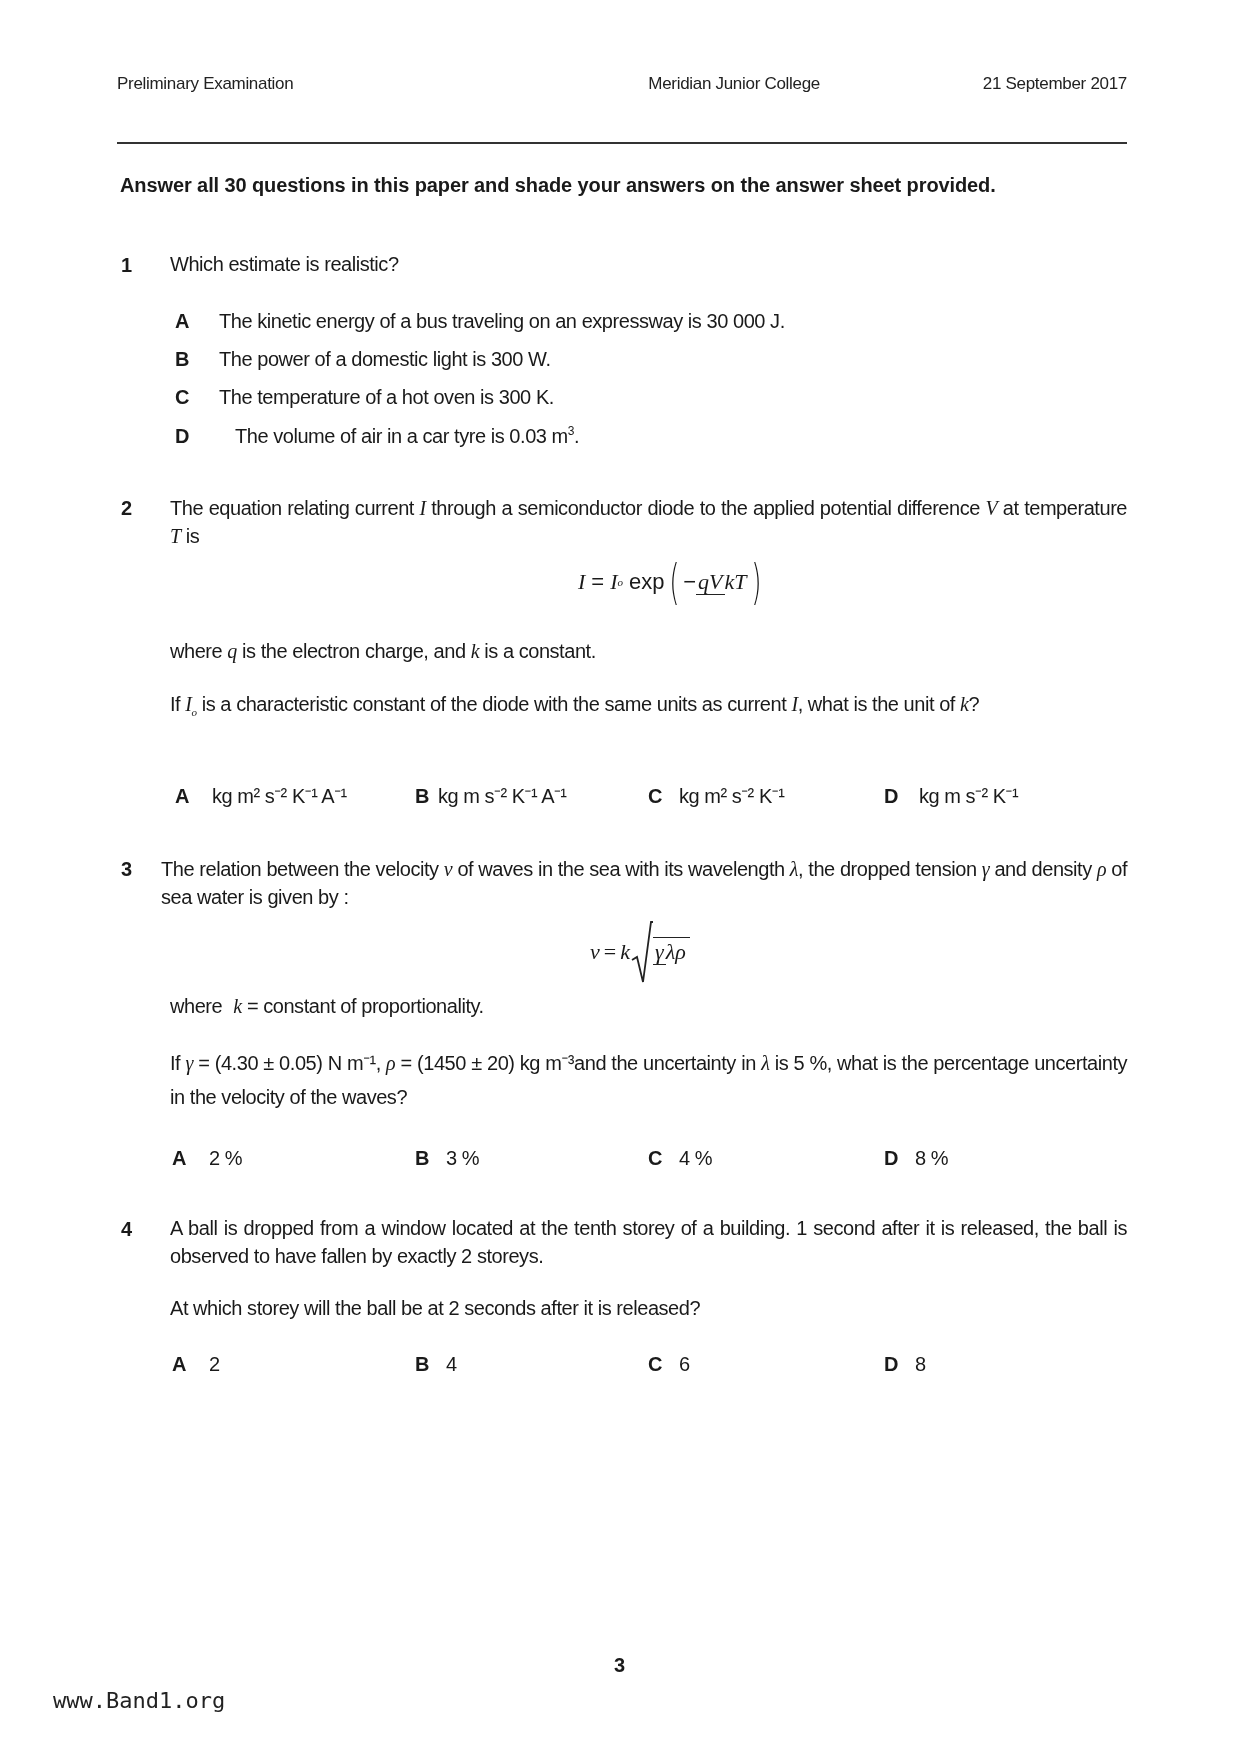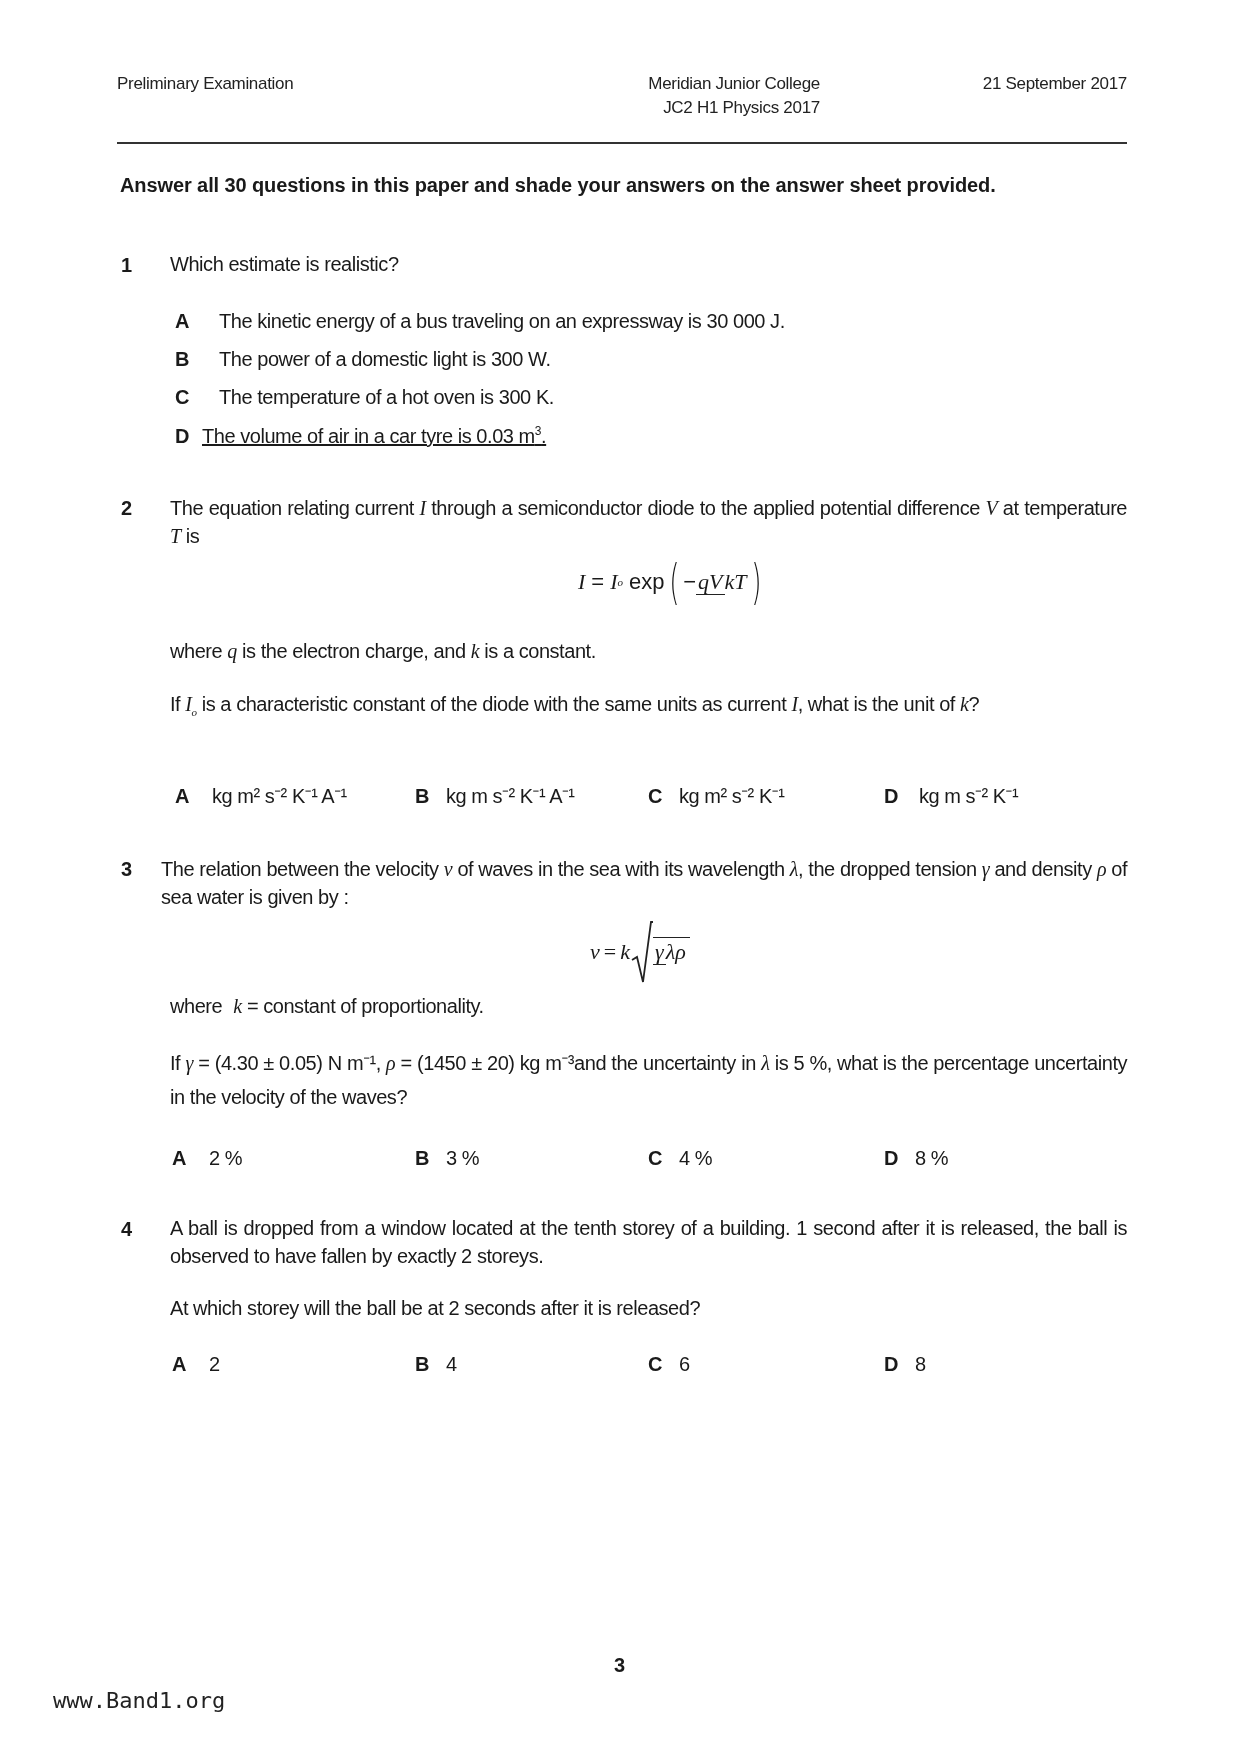--- a/index.html
+++ b/index.html
@@ -25,21 +25,20 @@
   .paren { font-size: 48px; font-weight: 100; transform: scaleX(0.55); display: inline-block; vertical-align: middle; line-height: 48px; font-family: "DejaVu Sans", sans-serif; }
   .footer-url { font-family: "DejaVu Sans Mono", monospace; font-size: 22px; color: #222; }
   .pagenum { font-weight: bold; font-size: 20px; }
 </style>
 </head>
 <body>
 
 <div class="abs hdr" style="left:117px; top:74px;">Preliminary Examination</div>
 <div class="abs hdr hdr-center" style="left:420px; top:72px;">
   <div>Meridian Junior College</div>
-  <div>JC2 H1 Physics 2017</div>
 </div>
 <div class="abs hdr" style="right:112px; top:74px;">21 September 2017</div>
 <div class="rule"></div>
 
 <div class="abs instr">Answer all 30 questions in this paper and shade your answers on the answer sheet provided.</div>
 
 <div>
   <div class="abs qnum" style="left:121px; top:254px;">1</div>
   <div class="abs txt" style="left:170px; top:250px;">Which estimate is realistic?</div>
 
@@ -54,21 +53,21 @@
   <div class="abs opt-text" style="left:219px; top:348px;">The power of a domestic light is 300 W.</div>
 
   <div class="abs" style="left:175px; top:386px;">
     <span class="opt-letter">C</span>
   </div>
   <div class="abs opt-text" style="left:219px; top:386px;">The temperature of a hot oven is 300 K.</div>
 
   <div class="abs" style="left:175px; top:425px;">
     <span class="opt-letter">D</span>
   </div>
-  <div class="abs opt-text" style="left:202px; top:425px;text-decoration:underline;"><span>The volume of air in a car tyre is 0.03 m</span><sup>3</sup><span>.</span></div>
+  <div class="abs opt-text" style="left:235px; top:425px;"><span>The volume of air in a car tyre is 0.03 m</span><sup>3</sup><span>.</span></div>
 </div>
 
 <div>
   <div class="abs qnum" style="left:121px; top:497px;">2</div>
   <div class="abs txt just" style="left:170px; top:494px; width:957px;">
     <span>The equation relating current</span>
     <i class="v">I</i>
     <span>through a semiconductor diode to the applied potential difference</span>
     <i class="v">V</i>
     <span>at temperature</span>
@@ -106,21 +105,21 @@
     <i class="v">I</i><span>, what is the unit of</span>
     <i class="v">k</i><span>?</span>
   </div>
 
   <div class="abs" style="left:175px; top:782px;">
     <span class="opt-letter">A</span>
     <span class="opt-text" style="margin-left:18px;">kg m² s⁻² K⁻¹ A⁻¹</span>
   </div>
   <div class="abs" style="left:415px; top:782px;">
     <span class="opt-letter">B</span>
-    <span class="opt-text" style="margin-left:12px;">kg m s⁻² K⁻¹ A⁻¹</span>
+    <span class="opt-text" style="margin-left:4px;">kg m s⁻² K⁻¹ A⁻¹</span>
   </div>
   <div class="abs" style="left:648px; top:782px;text-align:right;">
     <span class="opt-letter">C</span>
     <span class="opt-text" style="margin-left:12px;">kg m² s⁻² K⁻¹</span>
   </div>
   <div class="abs" style="left:884px; top:782px;">
     <span class="opt-letter">D</span>
     <span class="opt-text" style="margin-left:16px;">kg m s⁻² K⁻¹</span>
   </div>
 </div>

